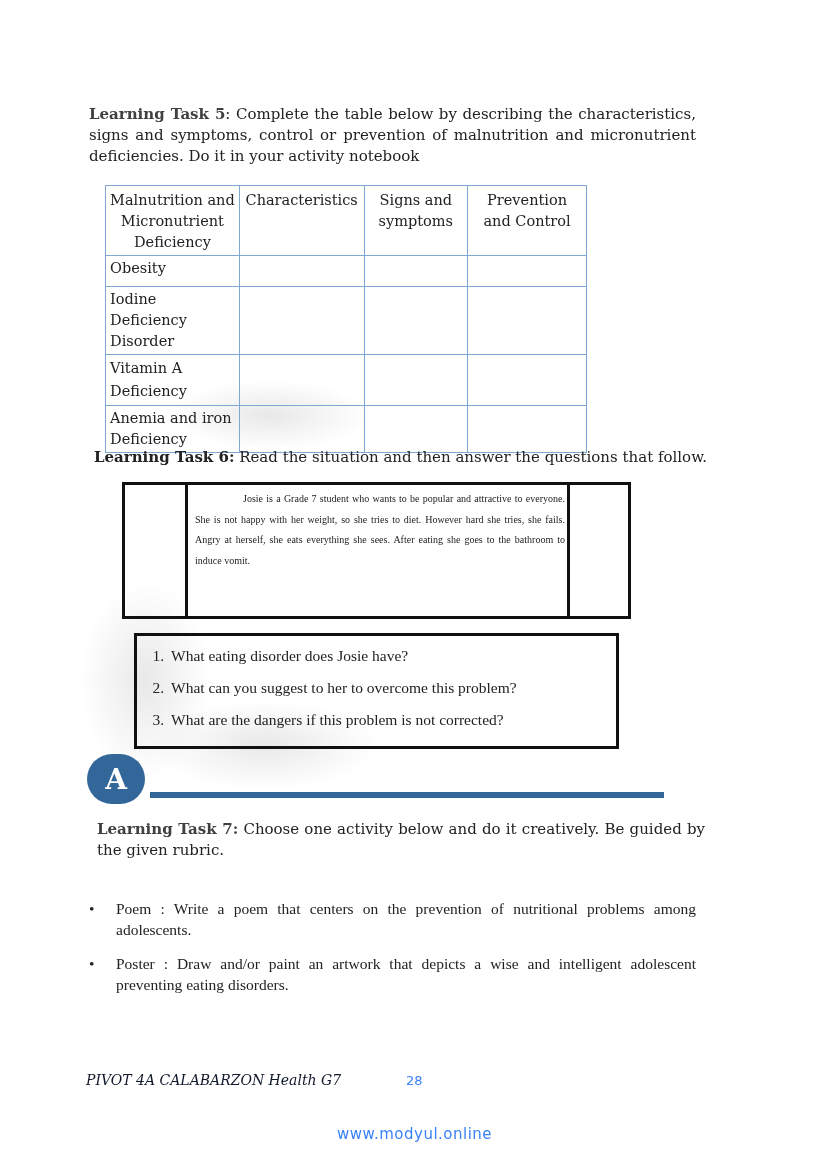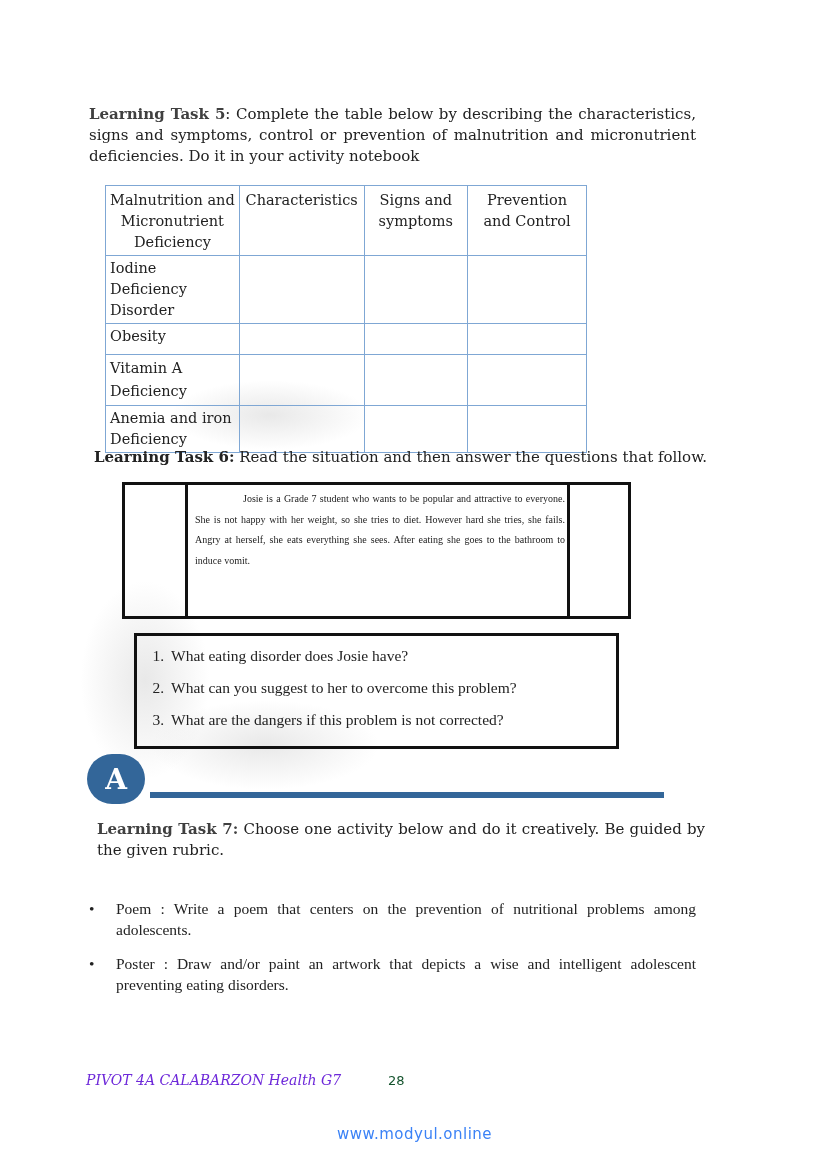--- a/index.html
+++ b/index.html
@@ -46,22 +46,22 @@
       text-align: center; line-height: 52px;
     }
     .rule { position: absolute; left: 150px; top: 792px; width: 514px; height: 6px; background: #336699; }
 
     .lt7 { left: 89px; top: 811px; width: 608px; }
 
     ul.acts { position: absolute; left: 89px; top: 898px; width: 607px; margin: 0; padding: 0; list-style: none; }
     ul.acts li { position: relative; padding-left: 27px; font-family: "Liberation Serif", serif; font-size: 15.5px; line-height: 21px; text-align: justify; margin-bottom: 13px; }
     ul.acts li .bullet { position: absolute; left: 0; top: 0; }
 
-    .footer { left: 86px; top: 1072px; font-style: italic; font-size: 14px; color: #6d28d9; }
-    .pageno { left: 388px; top: 1073px; font-family: "DejaVu Sans", sans-serif; font-size: 13px; color: #14532d; }
+    .footer { left: 86px; top: 1072px; font-style: italic; font-size: 14px; color: #0f172a; }
+    .pageno { left: 406px; top: 1073px; font-family: "DejaVu Sans", sans-serif; font-size: 13px; color: #3b82f6; }
     .wm { left: 337px; top: 1125px; font-family: "DejaVu Sans", sans-serif; font-size: 15px; color: #3b82f6; letter-spacing: 0.5px; }
 
     .smudge { position: absolute; background: radial-gradient(ellipse at center, rgba(190,190,190,0.35), rgba(255,255,255,0) 70%); pointer-events: none; }
   </style>
 </head>
 <body>
 
 <div class="smudge" style="left:170px;top:380px;width:200px;height:70px;"></div>
 <div class="smudge" style="left:80px;top:580px;width:130px;height:200px;"></div>
 <div class="smudge" style="left:150px;top:700px;width:230px;height:90px;"></div>
@@ -71,28 +71,28 @@
 </p>
 
 <table class="t5">
   <tbody>
       <tr>
     <th class="c1">Malnutrition and Micronutrient Deficiency</th>
     <th class="c2">Characteristics</th>
     <th class="c3">Signs and symptoms</th>
     <th class="c4">Prevention and Control</th>
   </tr>
-  <tr style="height:47px;">
-    <td>Iodine Deficiency Disorder</td>
+  <tr style="height:31px;">
+    <td>Obesity</td>
     <td></td>
     <td></td>
     <td></td>
   </tr>
-  <tr style="height:31px;">
-    <td>Obesity</td>
+  <tr style="height:47px;">
+    <td>Iodine Deficiency Disorder</td>
     <td></td>
     <td></td>
     <td></td>
   </tr>
   <tr style="height:50px;margin-top:41px;">
     <td style="line-height:23px;">Vitamin A Deficiency</td>
     <td></td>
     <td></td>
     <td></td>
   </tr>

